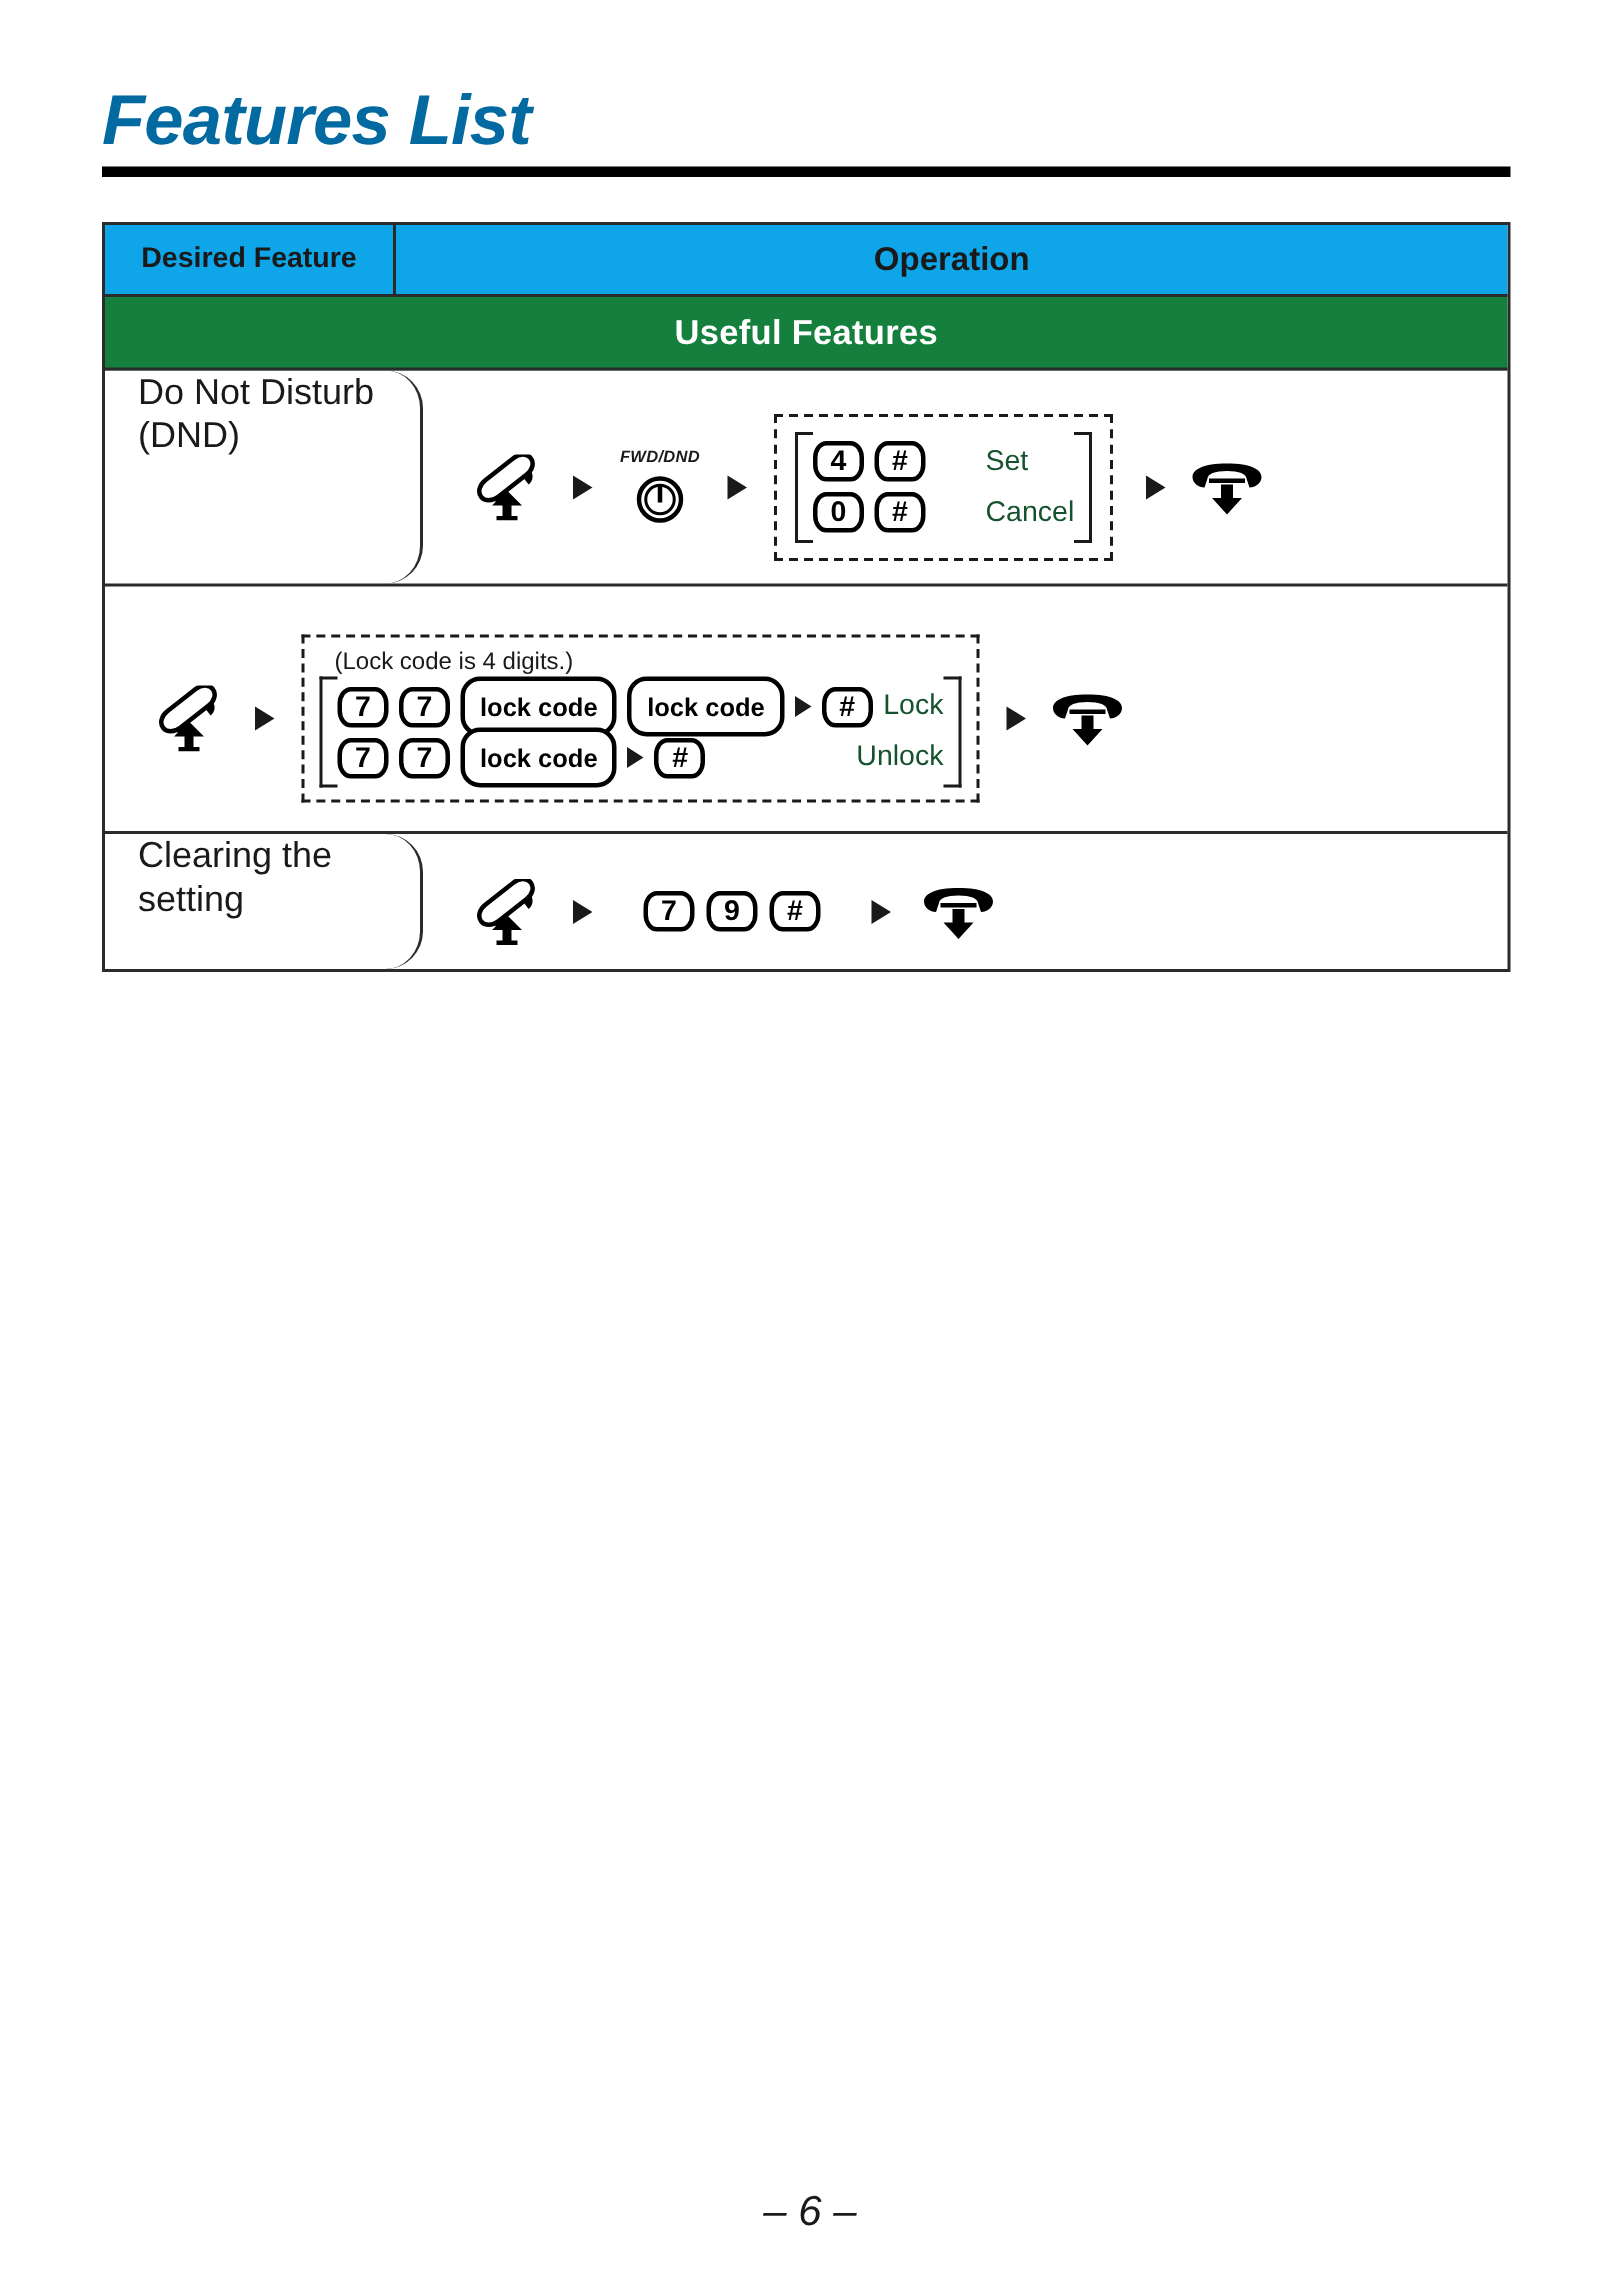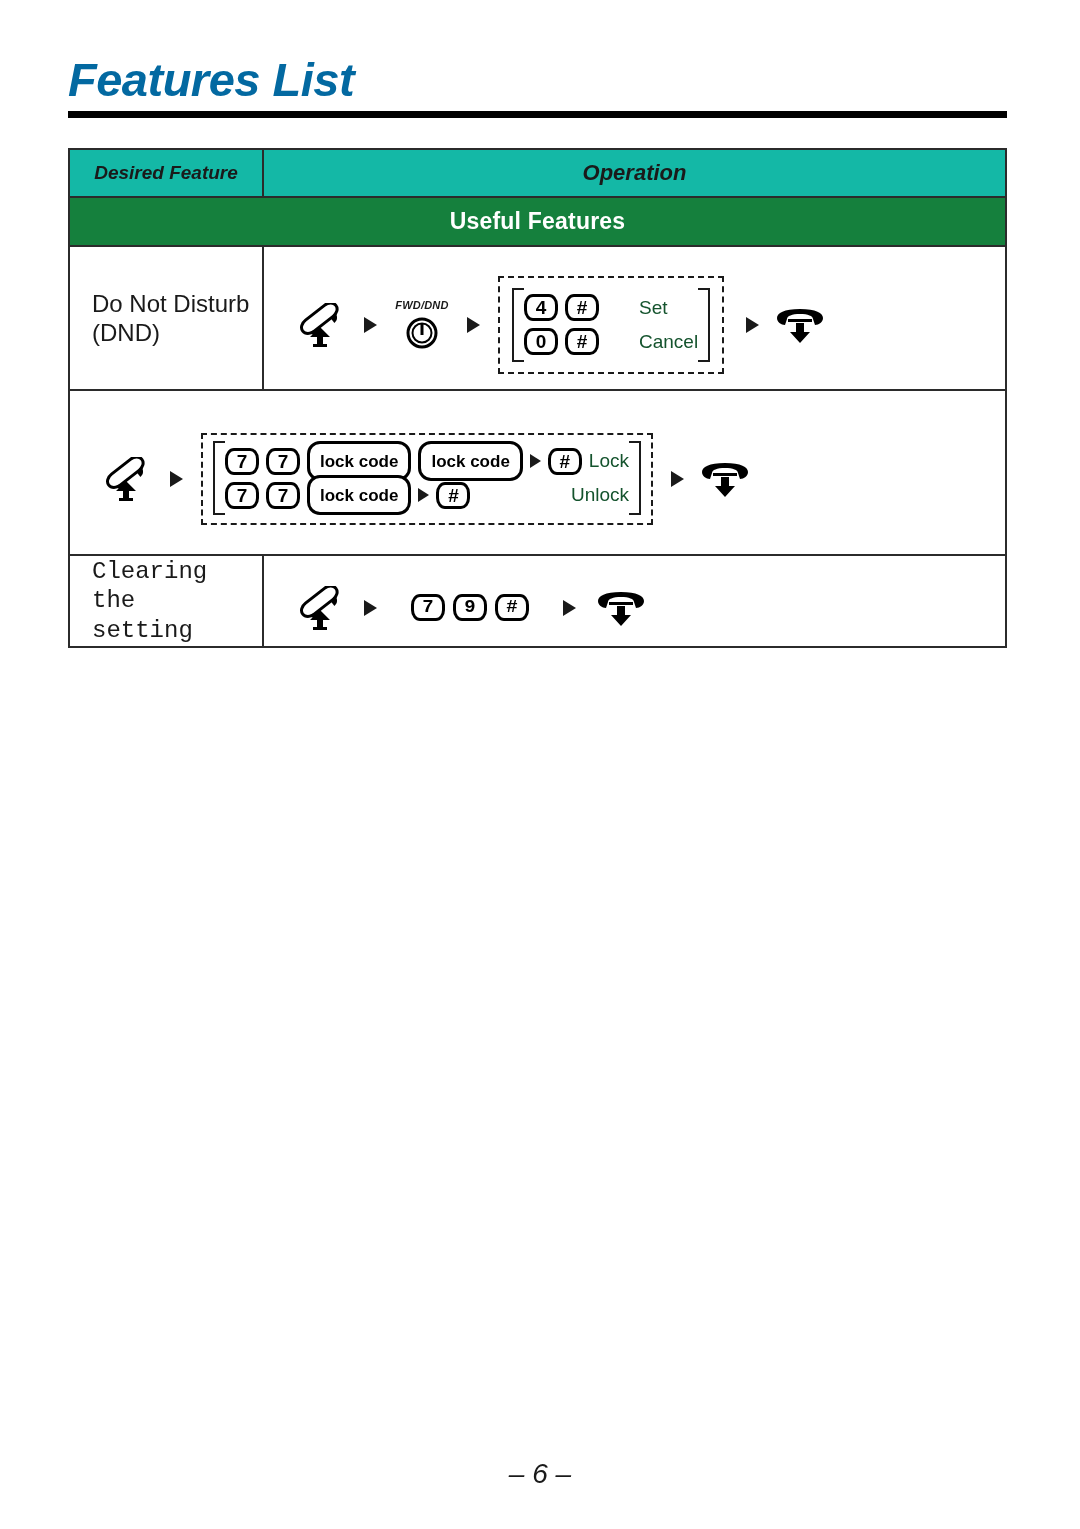--- a/index.html
+++ b/index.html
@@ -41,24 +41,23 @@
   .features-table {
     position: absolute;
     left: 68px;
     top: 148px;
     width: 939px;
     border: 2px solid #2b2b2b;
     box-sizing: border-box;
   }
   .thead-row {
     display: flex;
-    background: #14b8a6;
+    background: #0ea5e9;
     border-bottom: 2px solid #2b2b2b;
     height: 46px;
-    font-style: italic;
   }
   .th-feature {
     width: 194px;
     box-sizing: border-box;
     border-right: 2px solid #2b2b2b;
     display: flex;
     align-items: center;
     justify-content: center;
     font-size: 19px;
     font-weight: bold;
@@ -82,33 +81,33 @@
     justify-content: center;
     font-size: 23px;
     font-weight: bold;
     border-bottom: 2px solid #2b2b2b;
     letter-spacing: 0.2px;
   }
   .trow {
     display: flex;
     border-bottom: 2px solid #2b2b2b;
   }
-  .trow:last-child { border-bottom: none; font-family: Liberation Mono, monospace; }
+  .trow:last-child { border-bottom: none; }
 
   .cell-feature {
-    width: 194px;
+    width: 212px;
     box-sizing: border-box;
     border-right: 2px solid #2b2b2b;
     padding: 0 0 0 22px;
     display: flex;
     flex-direction: column;
-    justify-content: center;
     font-size: 24px;
     line-height: 1.22;
     color: #1a1a1a;
+    border-radius: 25px;
   }
   .cell-op {
     flex: 1;
     box-sizing: border-box;
     position: relative;
     display: flex;
     align-items: center;
     padding-left: 14px;
     margin-top: 13px;
   }
@@ -354,20 +353,21 @@
           </g>
           <path d="M21 42 L21 34 L14 34 L24 24 L34 34 L27 34 L27 42 Z" fill="#000"></path>
           <rect x="17" y="41" width="14" height="3" fill="#000"></rect>
         </svg>
       </span>
       <div class="spacer-14"></div>
       <div class="arrow"></div>
       <div class="spacer-18"></div>
 
       <div class="dashed-box" style="padding:6px 10px 8px 10px;">
+        <div class="note-text">(Lock code is 4 digits.)</div>
         <div class="bracket">
           <div class="bracket-left"></div>
           <div class="bracket-body">
 
             <div class="kline">
               <span class="key">7</span>
               <span class="key">7</span>
               <span class="key wide">lock code</span>
               <span class="key wide">lock code</span>
               <div class="arrow-sm"></div>

